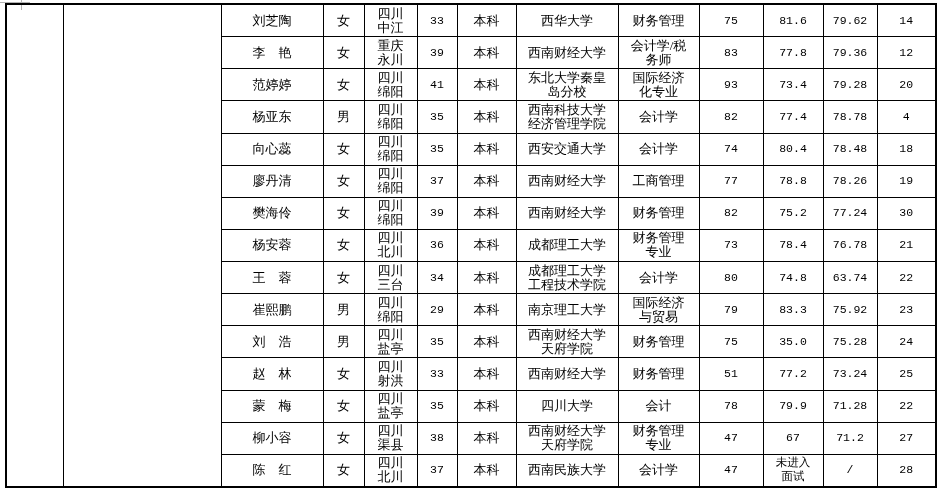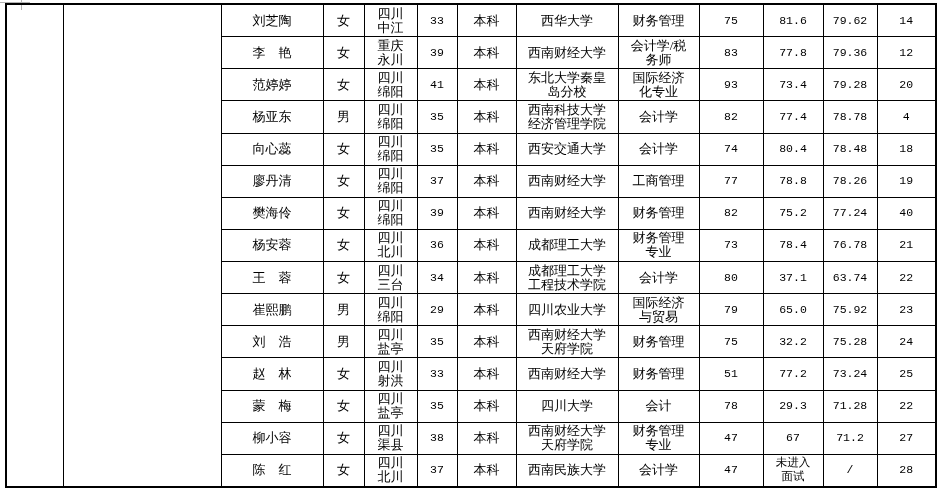--- a/index.html
+++ b/index.html
@@ -172,21 +172,21 @@
         <td>女</td>
         <td>四川
 绵阳</td>
         <td class="num">39</td>
         <td>本科</td>
         <td>西南财经大学</td>
         <td>财务管理</td>
         <td class="num">82</td>
         <td class="num">75.2</td>
         <td class="num">77.24</td>
-        <td class="num">40</td>
+        <td class="num">30</td>
       </tr>
       <tr>
         <td>杨安蓉</td>
         <td>女</td>
         <td>四川
 北川</td>
         <td class="num">36</td>
         <td>本科</td>
         <td>成都理工大学</td>
         <td>财务管理
@@ -200,51 +200,51 @@
         <td>王　蓉</td>
         <td>女</td>
         <td>四川
 三台</td>
         <td class="num">34</td>
         <td>本科</td>
         <td>成都理工大学
 工程技术学院</td>
         <td>会计学</td>
         <td class="num">80</td>
-        <td class="num">37.1</td>
+        <td class="num">74.8</td>
         <td class="num">63.74</td>
         <td class="num">22</td>
       </tr>
       <tr>
         <td>崔熙鹏</td>
         <td>男</td>
         <td>四川
 绵阳</td>
         <td class="num">29</td>
         <td>本科</td>
-        <td>四川农业大学</td>
+        <td>南京理工大学</td>
         <td>国际经济
 与贸易</td>
         <td class="num">79</td>
-        <td class="num">65.0</td>
+        <td class="num">83.3</td>
         <td class="num">75.92</td>
         <td class="num">23</td>
       </tr>
       <tr>
         <td>刘　浩</td>
         <td>男</td>
         <td>四川
 盐亭</td>
         <td class="num">35</td>
         <td>本科</td>
         <td>西南财经大学
 天府学院</td>
         <td>财务管理</td>
         <td class="num">75</td>
-        <td class="num">32.2</td>
+        <td class="num">35.0</td>
         <td class="num">75.28</td>
         <td class="num">24</td>
       </tr>
       <tr>
         <td>赵　林</td>
         <td>女</td>
         <td>四川
 射洪</td>
         <td class="num">33</td>
         <td>本科</td>
@@ -258,21 +258,21 @@
       <tr>
         <td>蒙　梅</td>
         <td>女</td>
         <td>四川
 盐亭</td>
         <td class="num">35</td>
         <td>本科</td>
         <td>四川大学</td>
         <td>会计</td>
         <td class="num">78</td>
-        <td class="num">29.3</td>
+        <td class="num">79.9</td>
         <td class="num">71.28</td>
         <td class="num">22</td>
       </tr>
       <tr>
         <td>柳小容</td>
         <td>女</td>
         <td>四川
 渠县</td>
         <td class="num">38</td>
         <td>本科</td>

